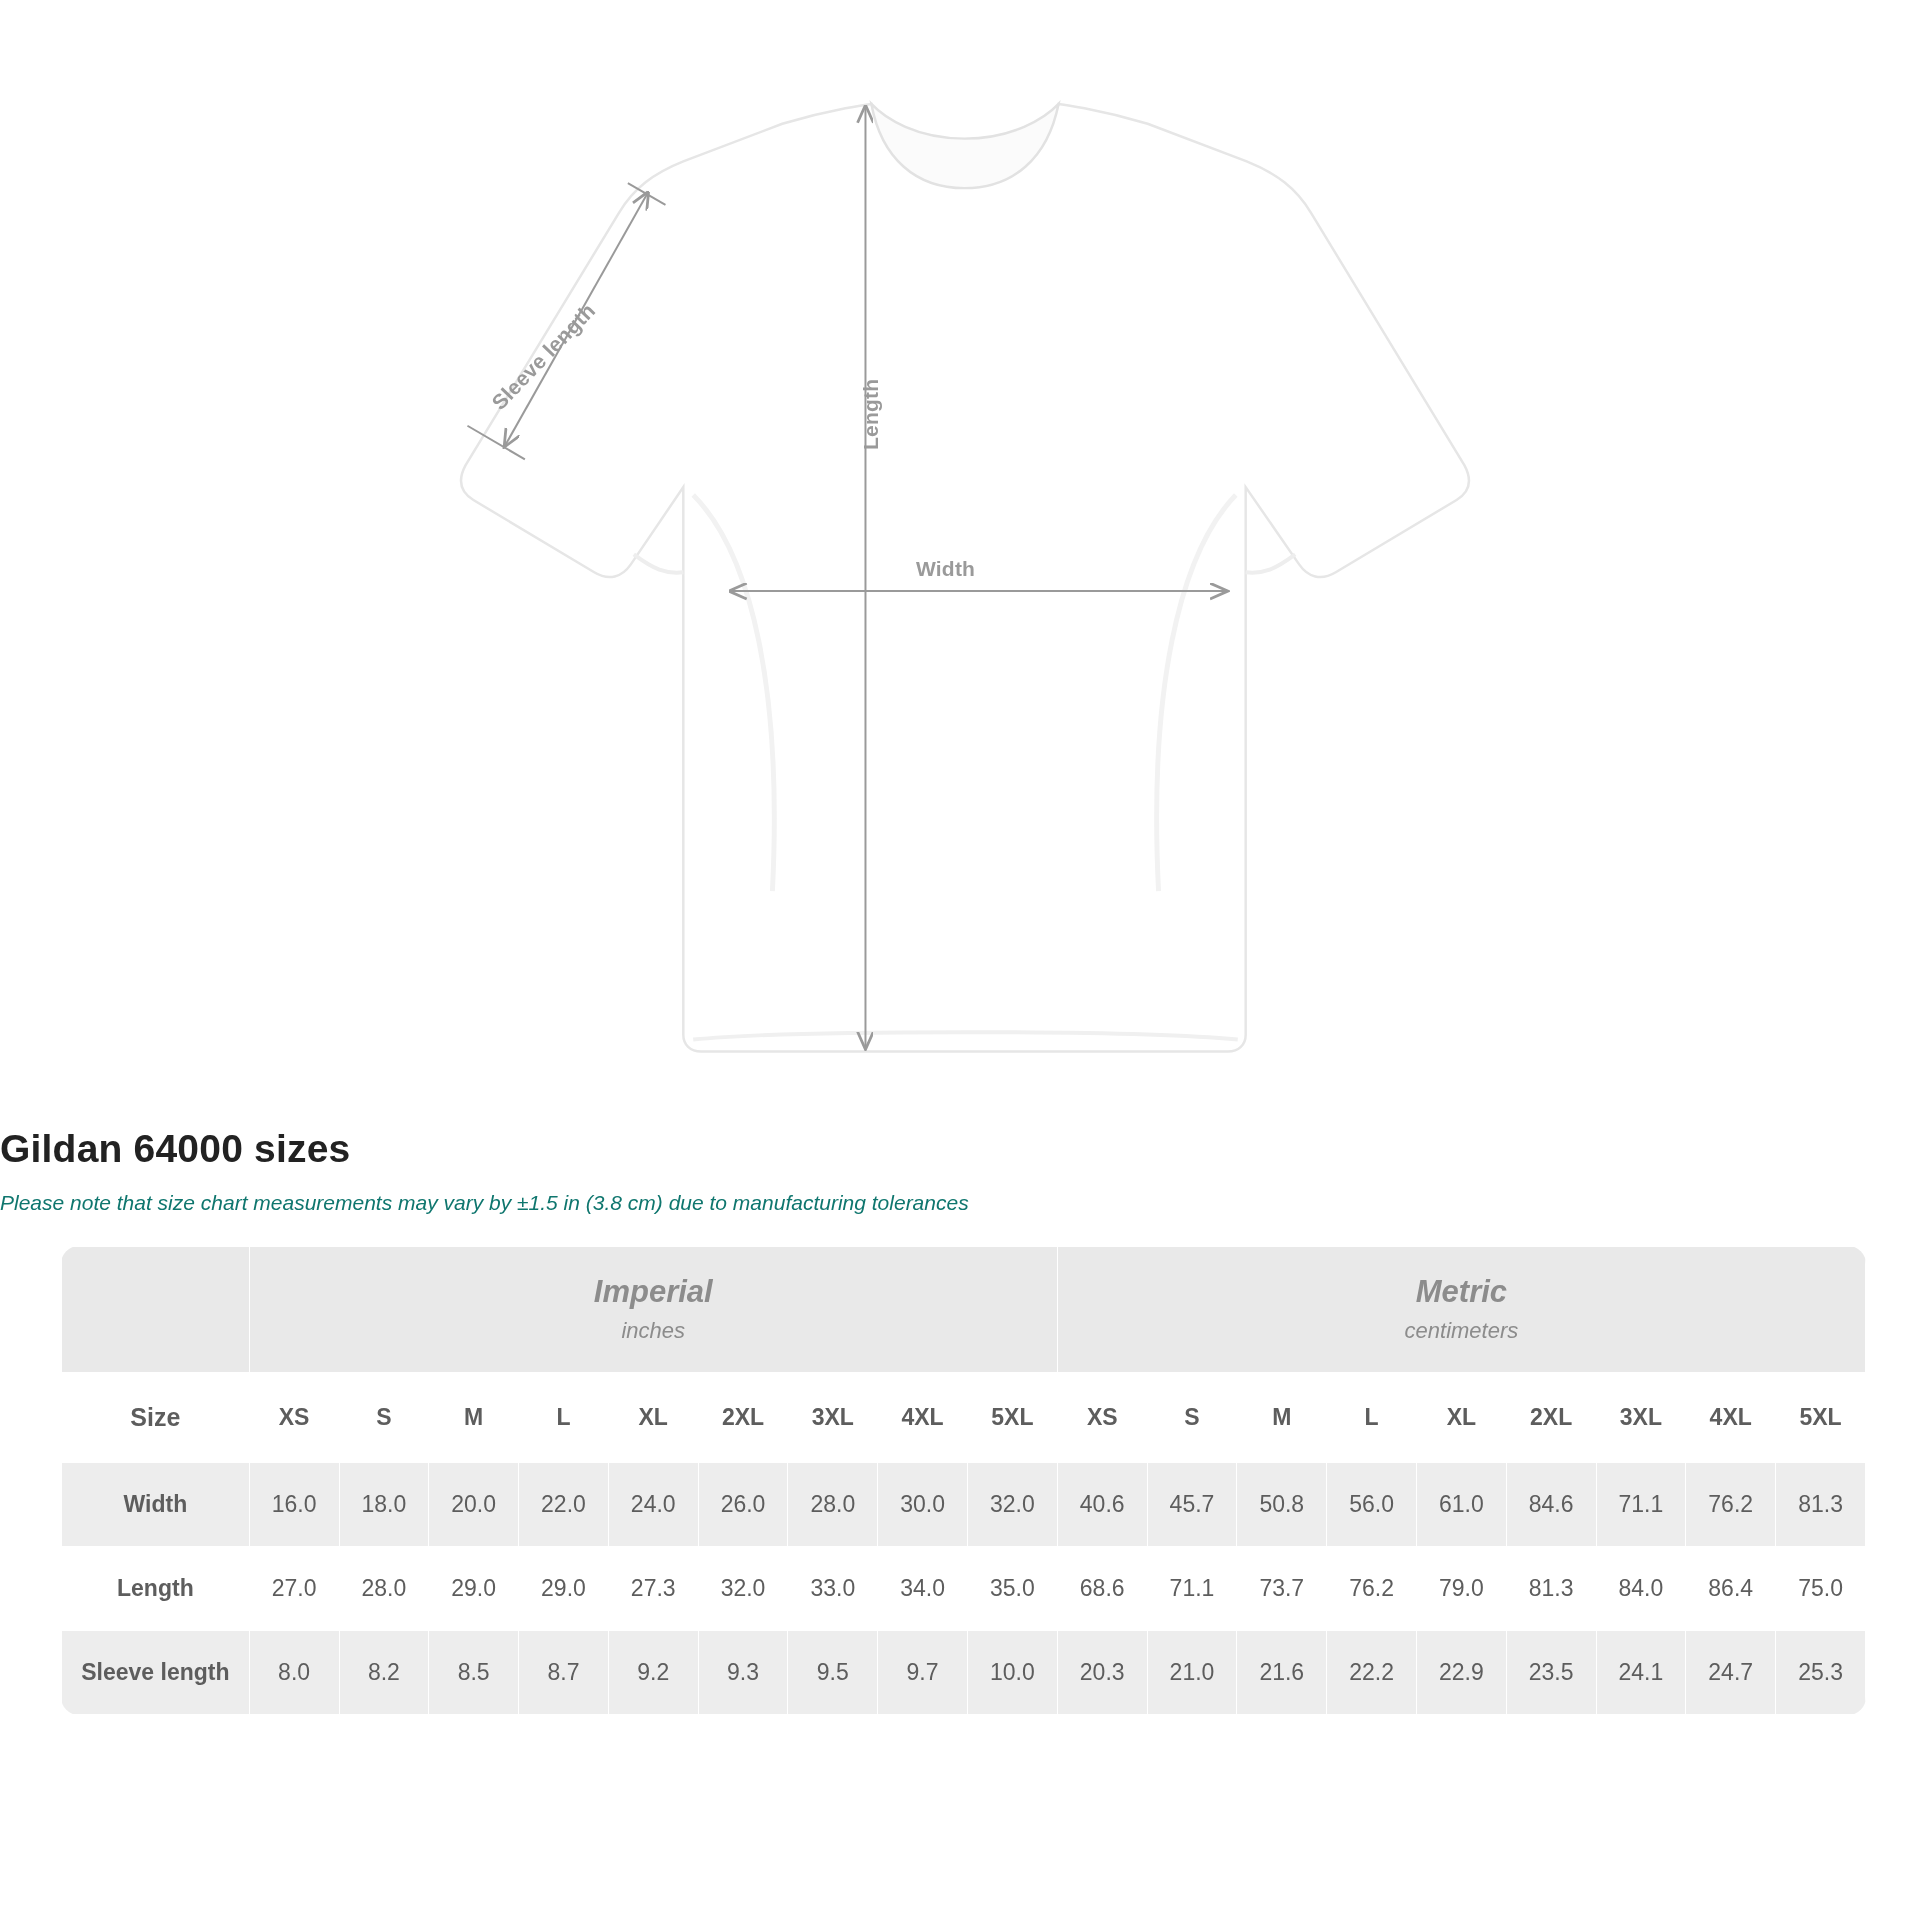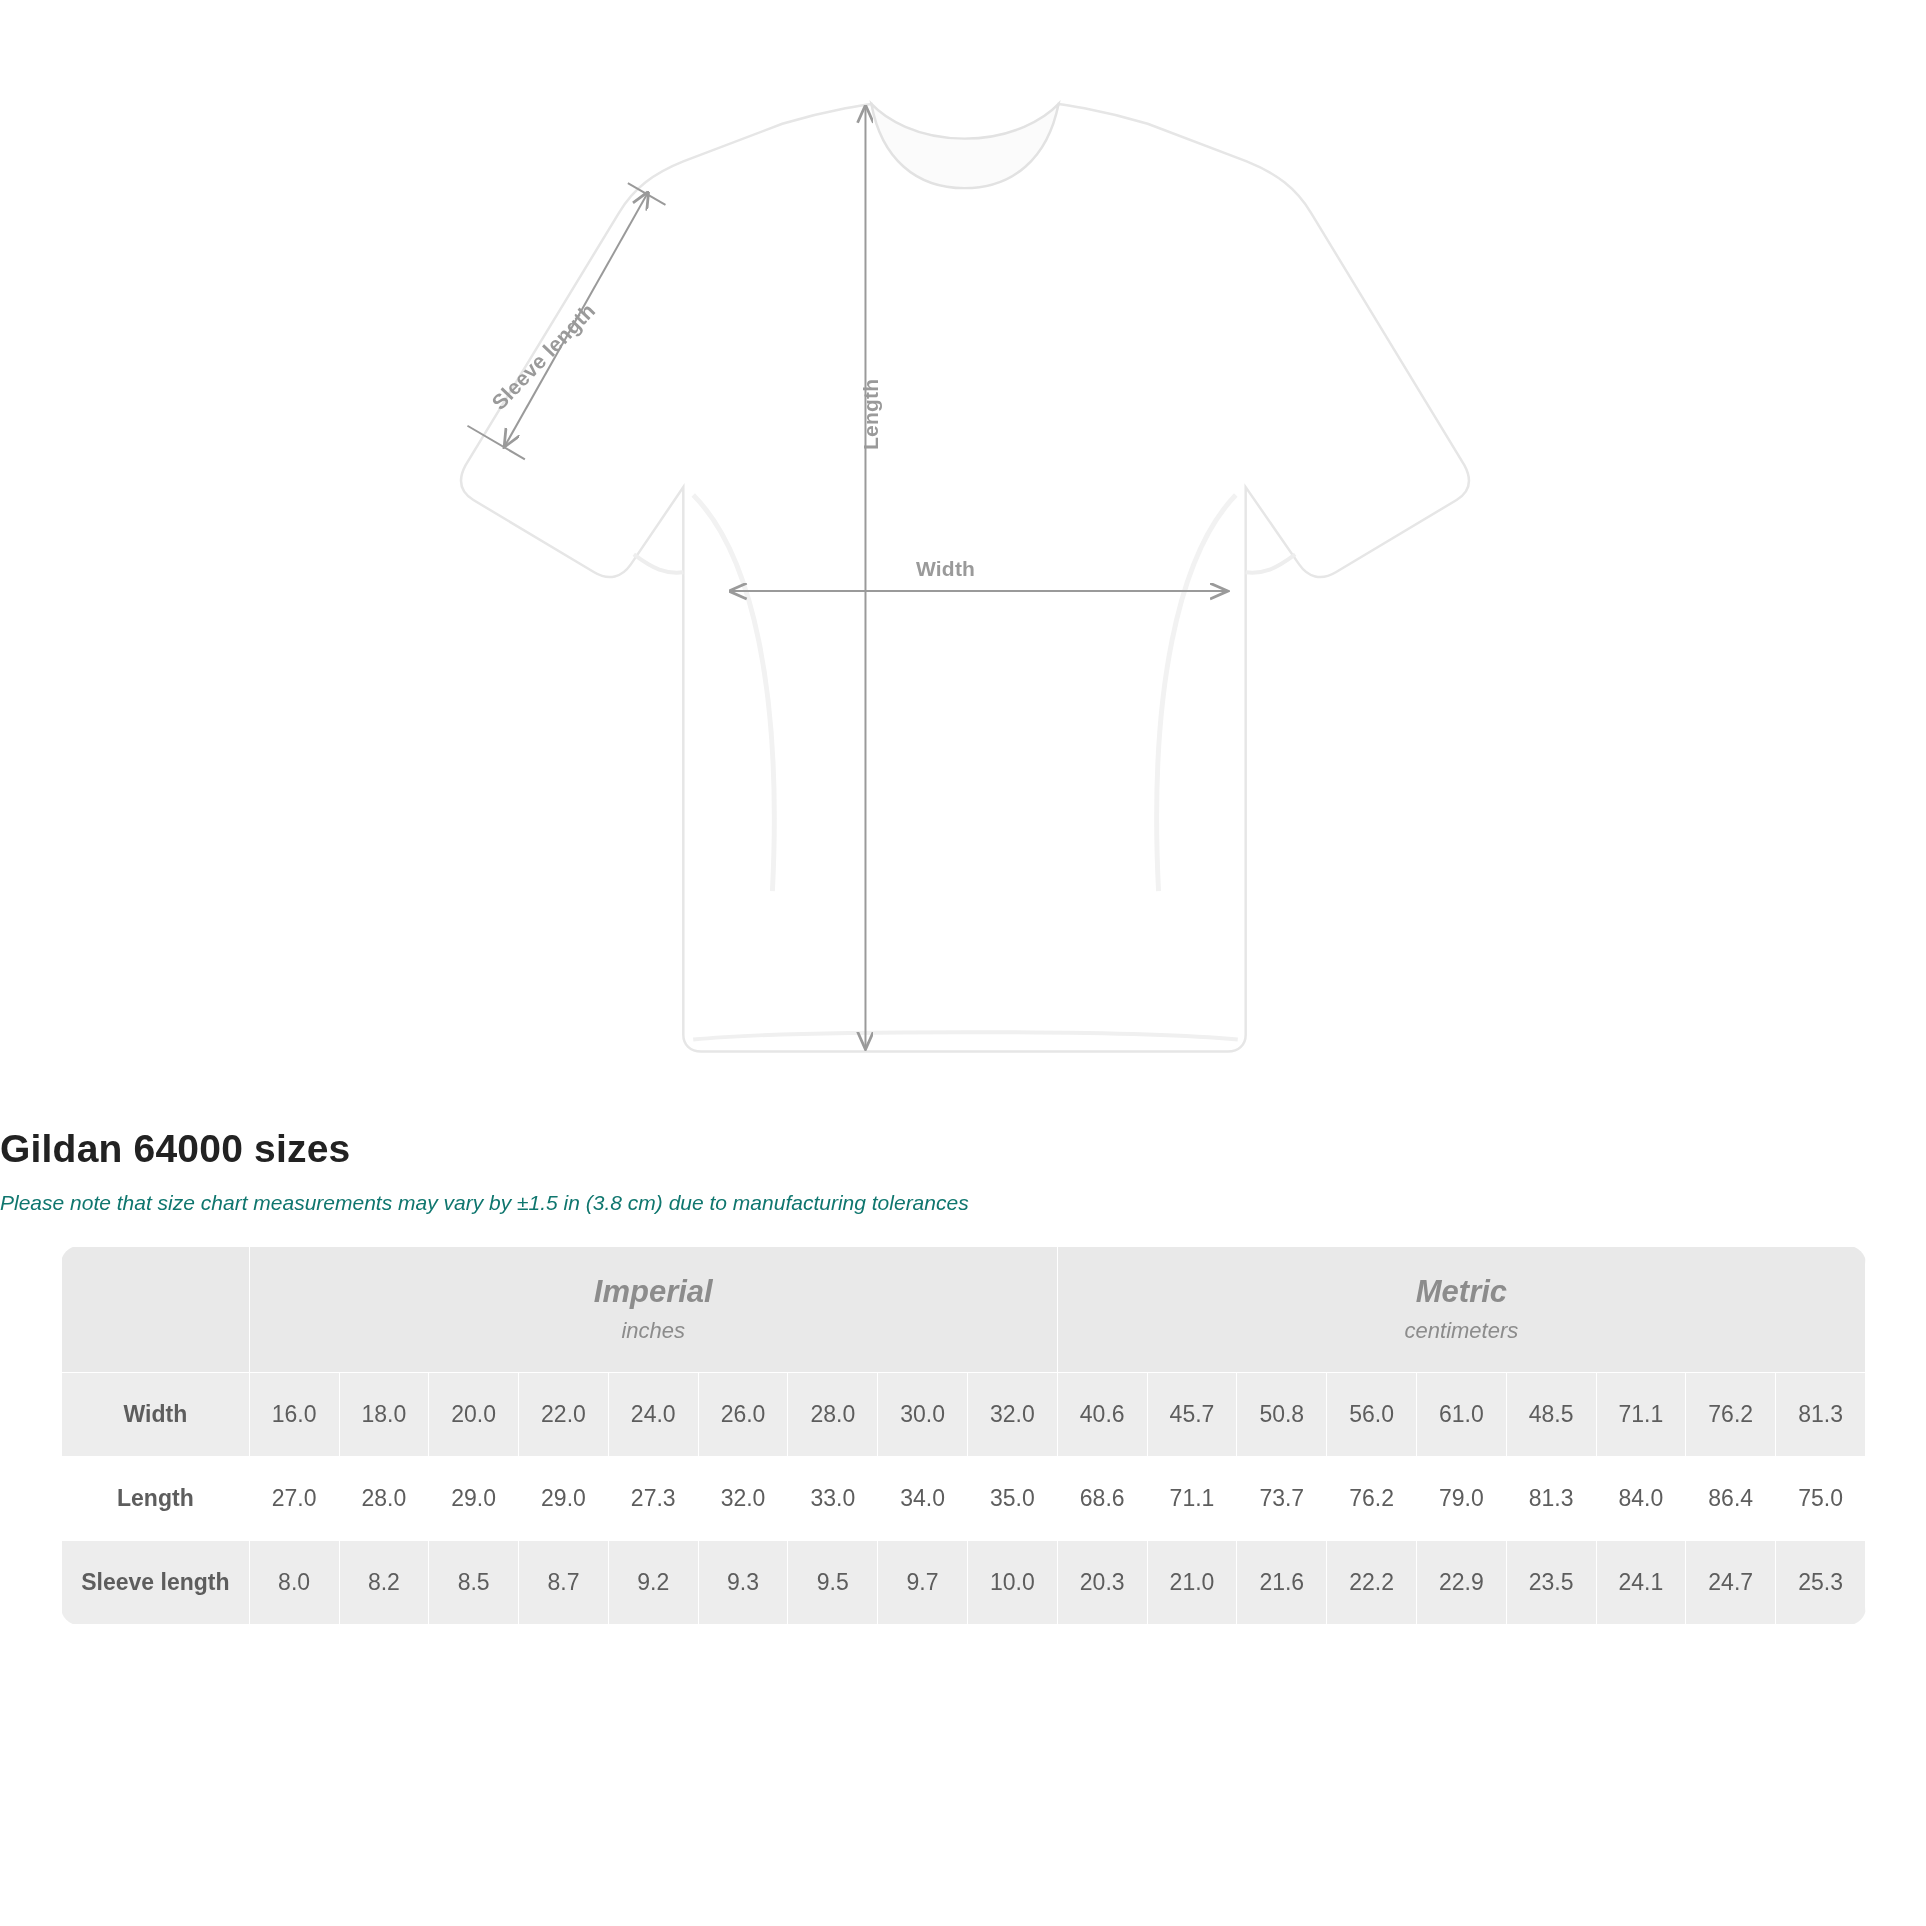--- a/index.html
+++ b/index.html
@@ -244,38 +244,59 @@
           <td colspan="9">
             <div class="sys-name">Imperial</div>
             <div class="sys-unit">inches</div>
           </td>
           <td colspan="9">
             <div class="sys-name">Metric</div>
             <div class="sys-unit">centimeters</div>
           </td>
         </tr>
 
+        <tr class="hdrrow">
+          <td class="rowlabel">Size</td>
+          <td>XS</td>
+          <td>S</td>
+          <td>M</td>
+          <td>L</td>
+          <td>XL</td>
+          <td>2XL</td>
+          <td>3XL</td>
+          <td>4XL</td>
+          <td>5XL</td>
+          <td>XS</td>
+          <td>S</td>
+          <td>M</td>
+          <td>L</td>
+          <td>XL</td>
+          <td>2XL</td>
+          <td>3XL</td>
+          <td>4XL</td>
+          <td>5XL</td>
+        </tr>
 
         <tr class="datarow shade">
           <td class="rowlabel">Width</td>
           <td>16.0</td>
           <td>18.0</td>
           <td>20.0</td>
           <td>22.0</td>
           <td>24.0</td>
           <td>26.0</td>
           <td>28.0</td>
           <td>30.0</td>
           <td>32.0</td>
           <td>40.6</td>
           <td>45.7</td>
           <td>50.8</td>
           <td>56.0</td>
           <td>61.0</td>
-          <td>48.5</td>
+          <td>84.6</td>
           <td>71.1</td>
           <td>76.2</td>
           <td>81.3</td>
         </tr>
 
         <tr class="datarow plain">
           <td class="rowlabel">Length</td>
           <td>27.0</td>
           <td>28.0</td>
           <td>29.0</td>

